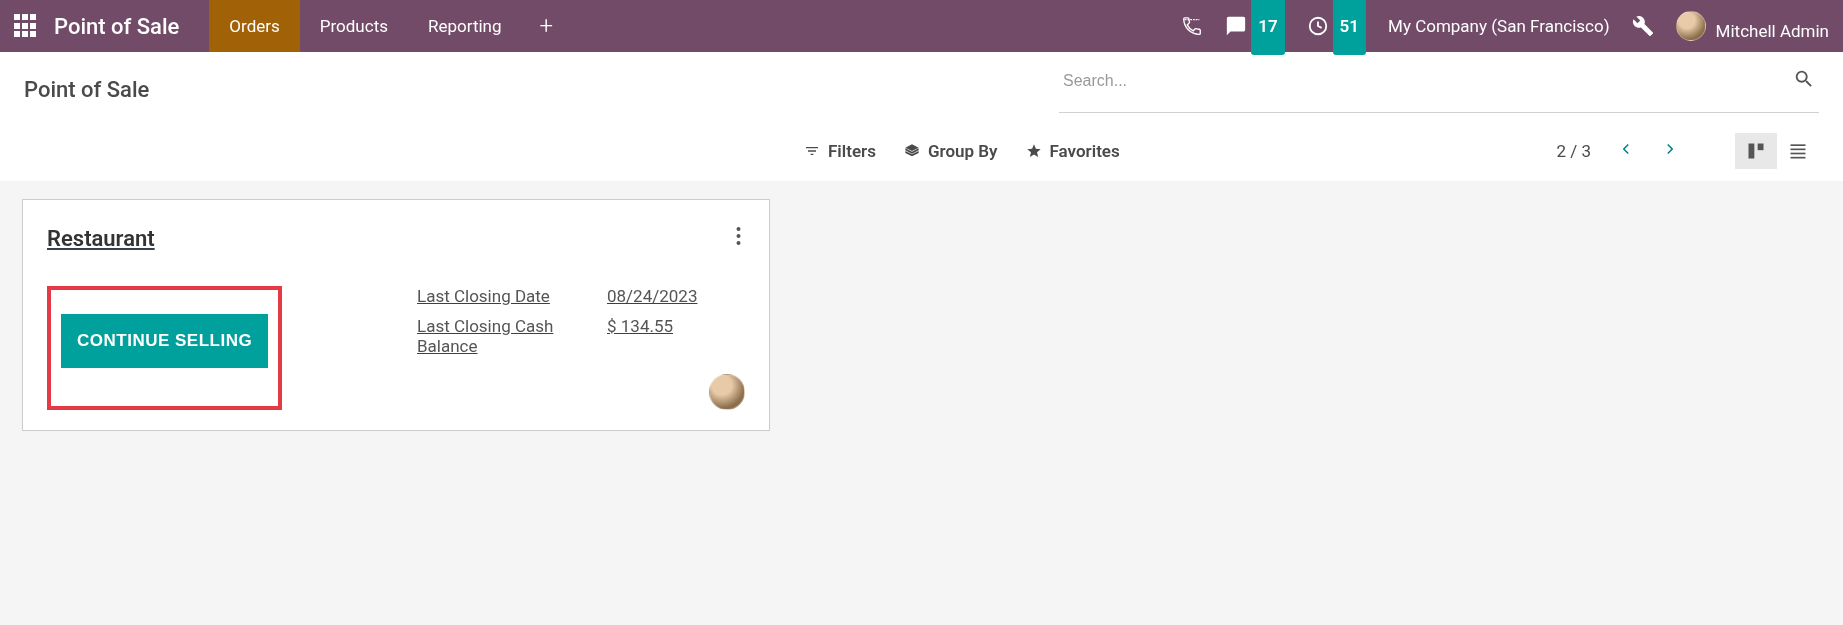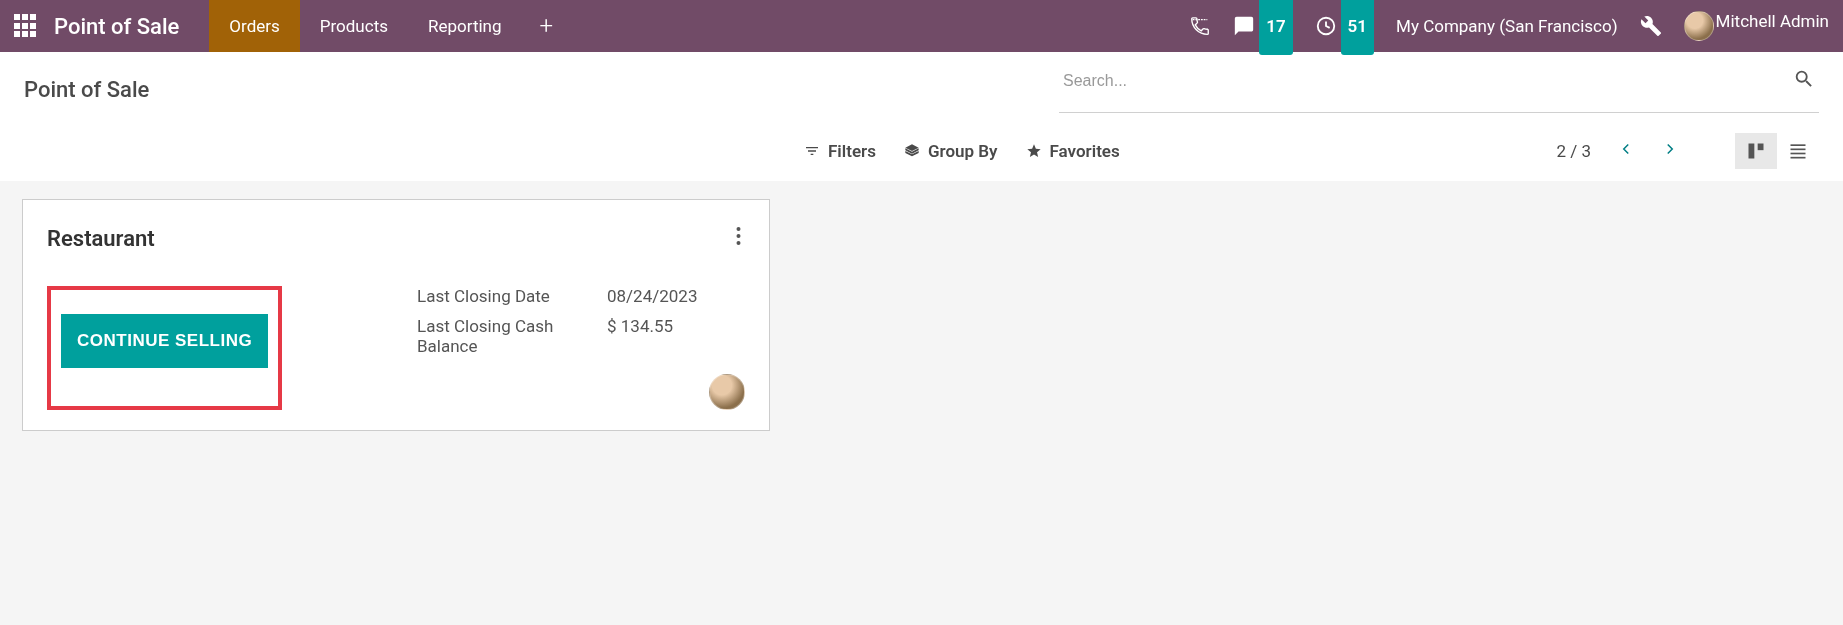--- a/index.html
+++ b/index.html
@@ -30,21 +30,21 @@
 .nav-plus { padding: 0 18px; display: flex; align-items: center; font-size: 24px; font-weight: 300; cursor: pointer; }
 .topbar-spacer { flex: 1; }
 .topbar-right { display: flex; align-items: center; gap: 22px; }
 .tb-icon { position: relative; cursor: pointer; display: flex; align-items: center; }
 .tb-icon svg { width: 22px; height: 22px; fill: #fff; }
 .badge {
   background: #00A09D; color: #fff; font-size: 17px; font-weight: 600; padding: 19px 7px; border-radius: 3px; margin-left: 4px;
 }
 .company-name { font-size: 17px; }
 .avatar { width: 30px; height: 30px; border-radius: 50%; background: radial-gradient(circle at 35% 30%, #e8c9a8 30%, #8b6f4b 70%); border: 1px solid rgba(255,255,255,0.3); display:inline-block; }
-.user-block { display: flex; align-items: flex-start; gap: 2px; cursor: pointer; }
+.user-block { display: flex; align-items: flex-end; gap: 10px; cursor: pointer; }
 .user-name { font-size: 17px; }
 
 .controlbar {
   background: #fff;
   padding: 14px 24px 12px 24px;
 }
 .cb-row1 { display: flex; align-items: center; }
 .page-title { font-size: 22px; font-weight: 500; color: #4a4a4a; flex: 0 0 auto; }
 .cb-spacer { flex: 1; }
 .search-wrap { flex: 0 0 760px; position: relative; }
@@ -61,21 +61,21 @@
 .filter-btn svg { width: 16px; height: 16px; fill: #4a4a4a; }
 .pager-block { margin-left: auto; display: flex; align-items: center; gap: 26px; text-align: center; }
 .pager-text { font-size: 17px; color: #4a4a4a; }
 .pager-arrow { cursor: pointer; }
 .pager-arrow svg { width: 18px; height: 18px; fill: #017e84; stroke: #017e84; stroke-width: 2; }
 .view-switch { display: flex; margin-left: 30px; }
 .view-btn { width: 42px; height: 36px; display: flex; align-items: center; justify-content: center; cursor: pointer; }
 .view-btn.active { background: #e8e8e8; }
 .view-btn svg { width: 20px; height: 20px; fill: #555; }
 
-.content-area { padding: 18px 22px; }
+.content-area { padding: 18px 22px; text-decoration: underline; }
 .kanban-card {
   background: #fff; border: 1px solid #ccc; width: 748px; padding: 22px 24px 20px 24px; position: relative;
 }
 .card-header { display: flex; align-items: center; justify-content: space-between; margin-bottom: 32px; }
 .card-title { font-size: 22px; font-weight: 600; color: #333; }
 .card-menu { cursor: pointer; padding: 4px; }
 .card-menu svg { width: 5px; height: 20px; fill: #555; }
 .card-body { display: flex; }
 .card-left { flex: 0 0 370px; }
 .highlight-box { border: 4px solid #e63946; padding: 24px 10px 38px 10px; display: inline-block; }

